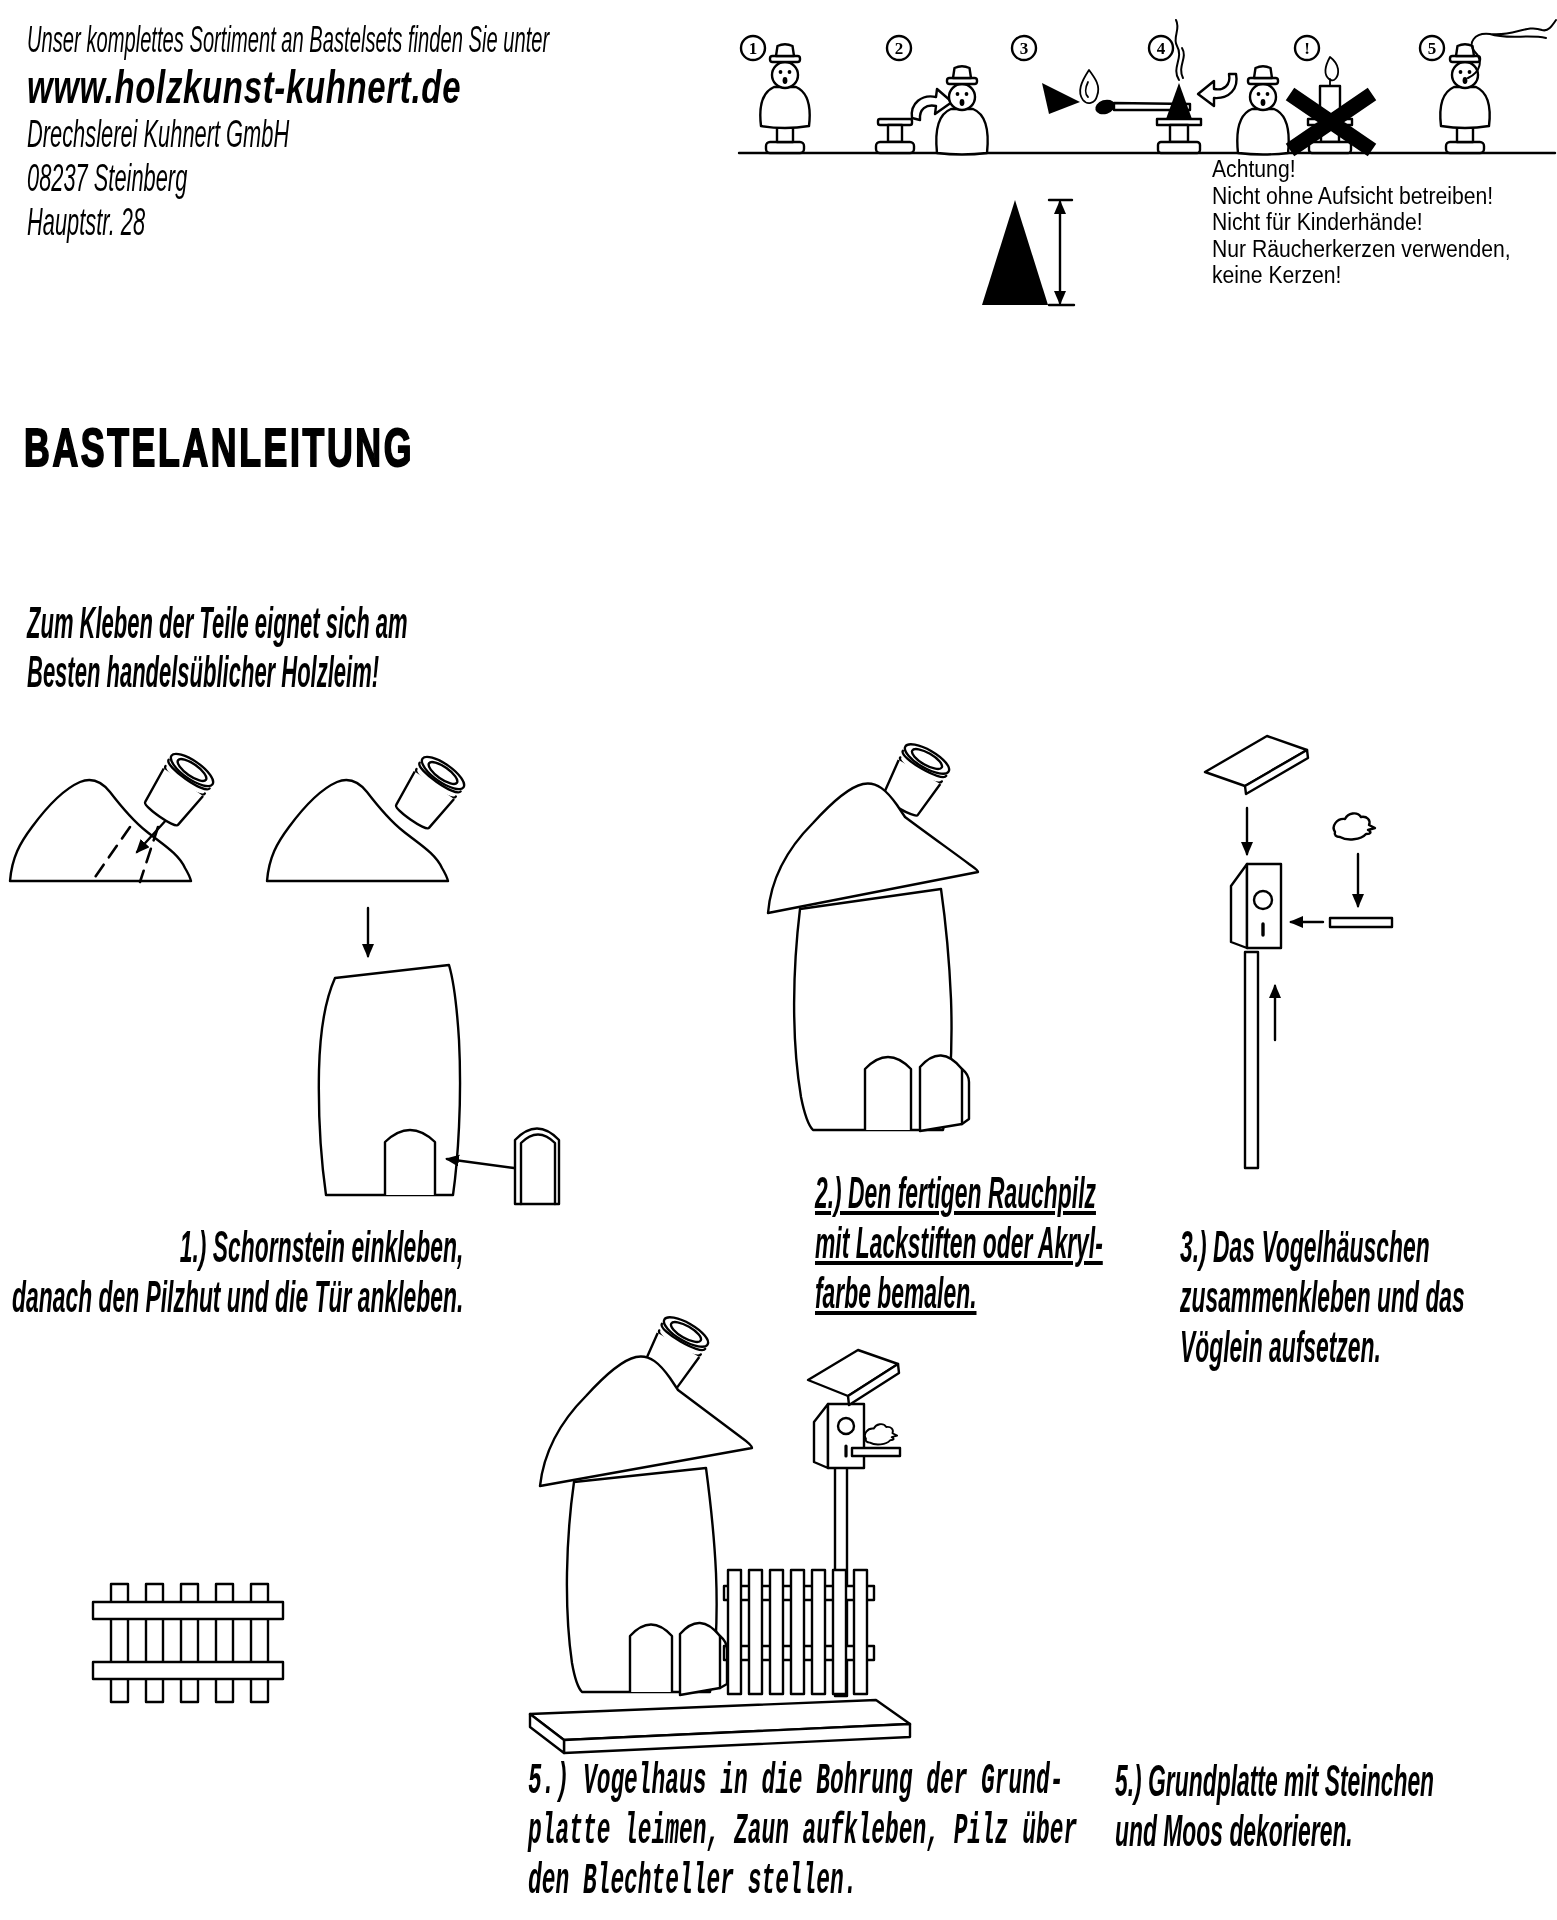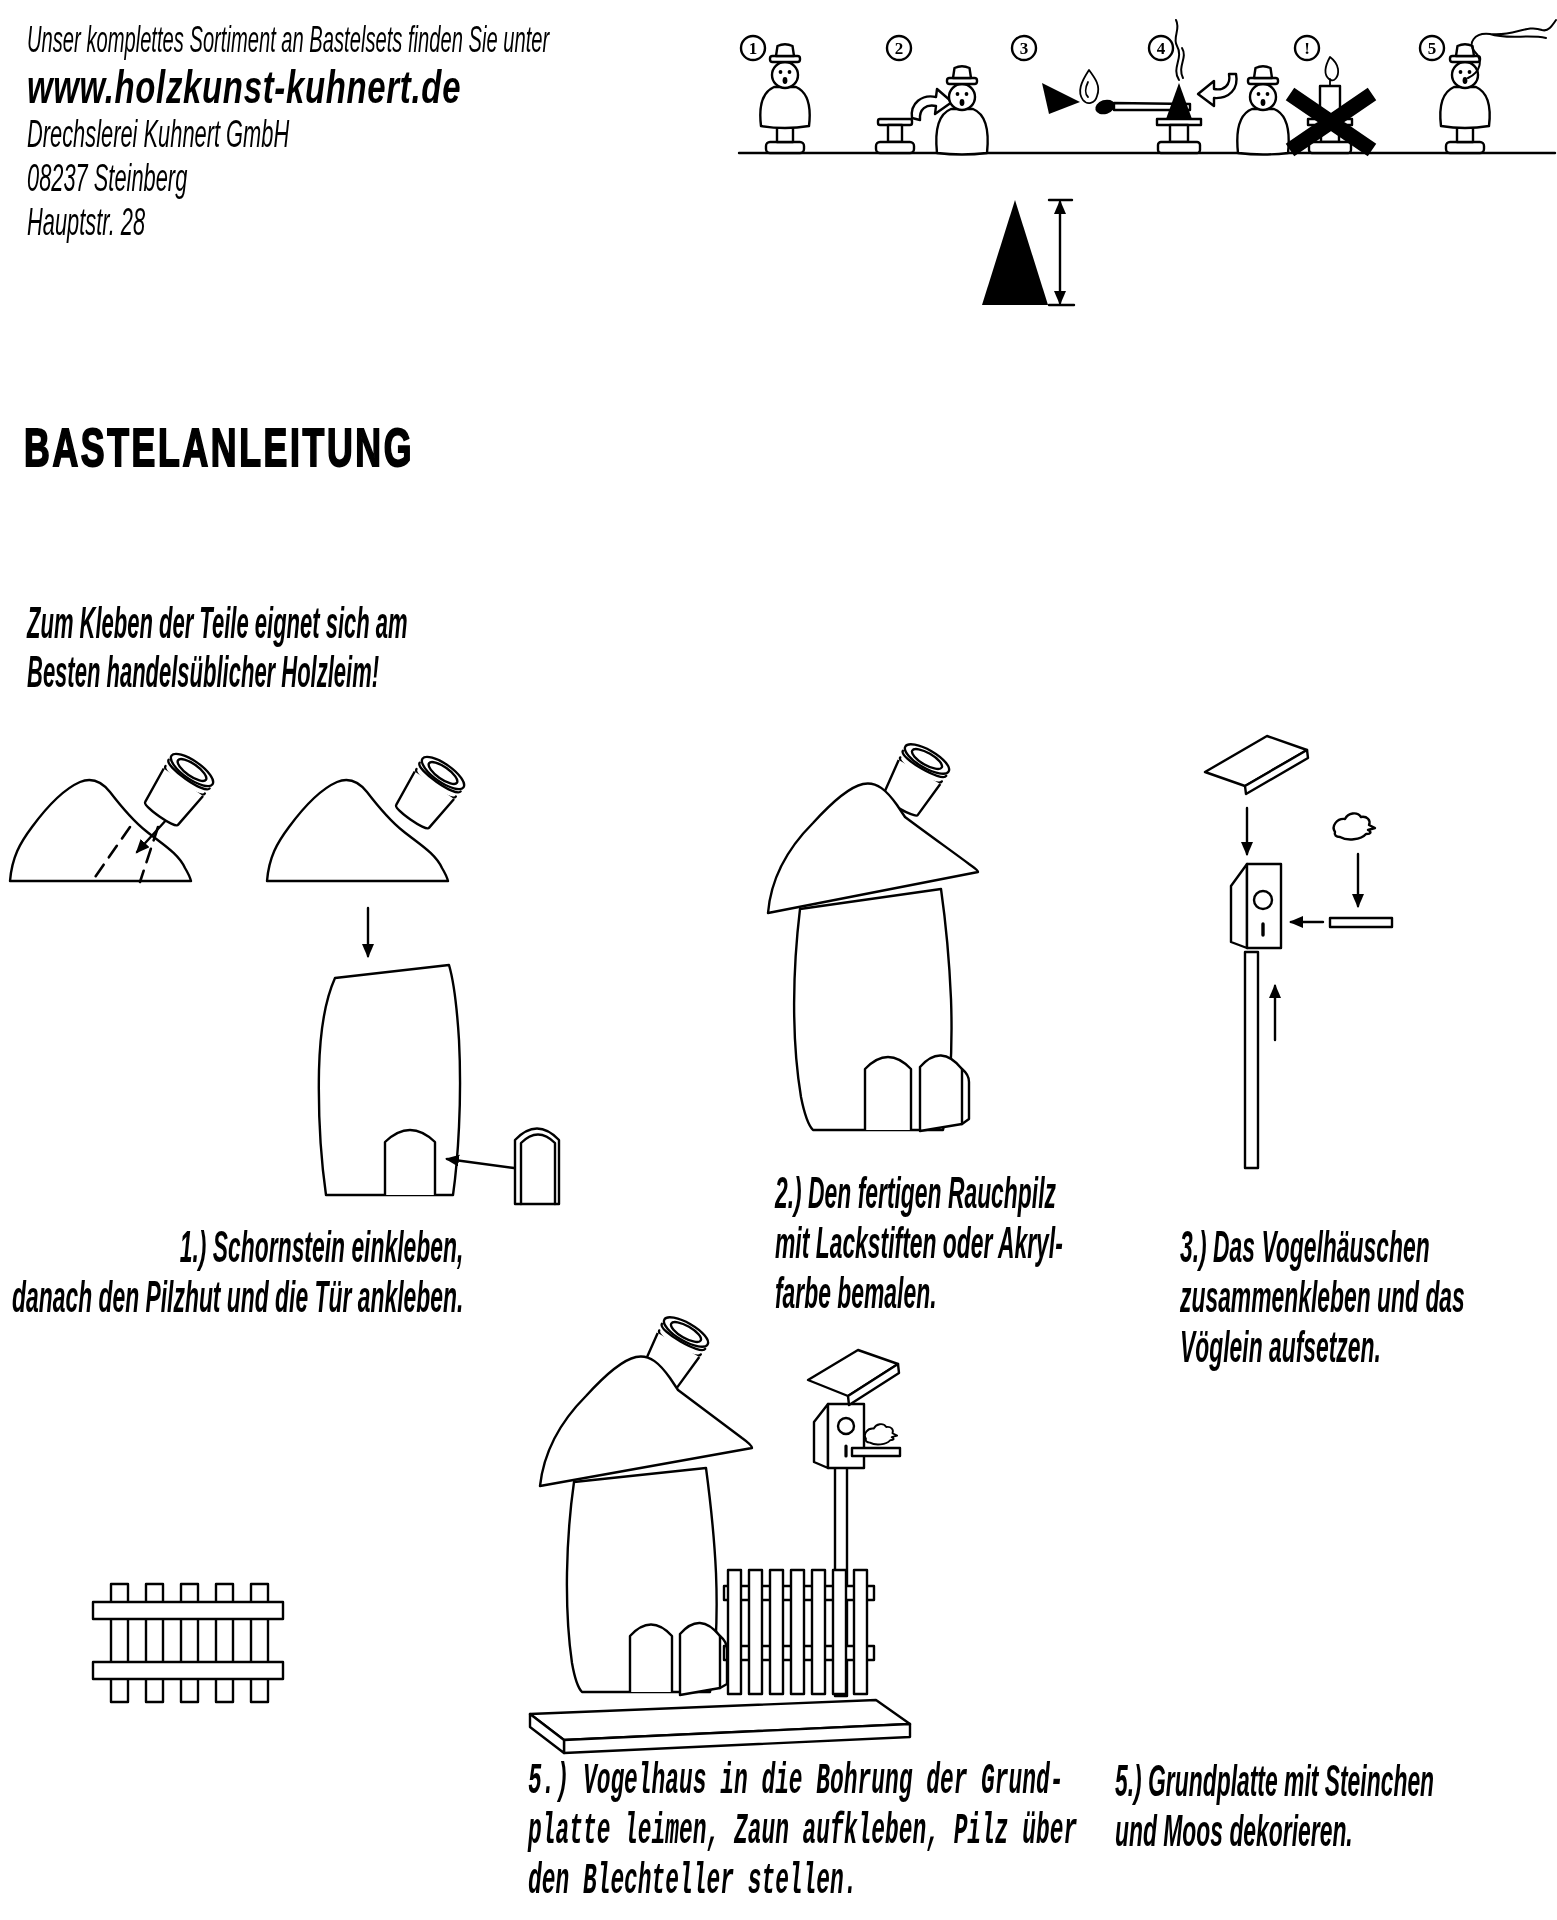--- a/index.html
+++ b/index.html
@@ -137,20 +137,27 @@
     </g>
   </svg>
 
   <svg class="abs" style="left:975px;top:192px;" width="100" height="122" viewBox="0 0 100 122">
     <polygon class="fill" points="40,8 7,113 73,113"></polygon>
     <line class="ln" x1="85" y1="10" x2="85" y2="111" marker-start="url(#ah)" marker-end="url(#ah)"></line>
     <line class="ln" x1="74" y1="8" x2="97" y2="8"></line>
     <line class="ln" x1="74" y1="113" x2="99" y2="113"></line>
   </svg>
 
+  <div class="abs" style="left:1212px;top:156px;">
+    <div class="cond warning">Achtung!</div>
+    <div class="cond warning">Nicht ohne Aufsicht betreiben!</div>
+    <div class="cond warning">Nicht für Kinderhände!</div>
+    <div class="cond warning">Nur Räucherkerzen verwenden,</div>
+    <div class="cond warning">keine Kerzen!</div>
+  </div>
 
   <div class="abs cond title" style="left:24px;top:416px;">BASTELANLEITUNG</div>
 
   <div class="abs" style="left:27px;top:598px;">
     <div class="cond gluenote">Zum Kleben der Teile eignet sich am</div>
     <div class="cond gluenote">Besten handelsüblicher Holzleim!</div>
   </div>
 
   <svg class="abs" style="left:8px;top:730px;" width="560" height="480" viewBox="0 0 560 480">
     <defs>
@@ -206,21 +213,21 @@
     <rect class="lnw" x="135" y="190" width="62" height="9"></rect>
     <line class="ln" x1="128" y1="194" x2="96" y2="194" marker-end="url(#ah)"></line>
     <rect class="lnw" x="50" y="224" width="13" height="216"></rect>
     <line class="ln" x1="80" y1="312" x2="80" y2="258" marker-end="url(#ah)"></line>
   </svg>
 
   <div class="abs" style="left:12px;top:1222px;text-align:right;">
     <div class="cond step">1.) Schornstein einkleben,</div>
     <div class="cond step">danach den Pilzhut und die Tür ankleben.</div>
   </div>
-  <div class="abs" style="left:775px;top:1168px;">
+  <div class="abs" style="left:815px;top:1168px;text-decoration:underline;">
     <div class="cond step">2.) Den fertigen Rauchpilz</div>
     <div class="cond step">mit Lackstiften oder Akryl-</div>
     <div class="cond step">farbe bemalen.</div>
   </div>
   <div class="abs" style="left:1180px;top:1222px;">
     <div class="cond step">3.) Das Vogelhäuschen</div>
     <div class="cond step">zusammenkleben und das</div>
     <div class="cond step">Vöglein aufsetzen.</div>
   </div>
 

